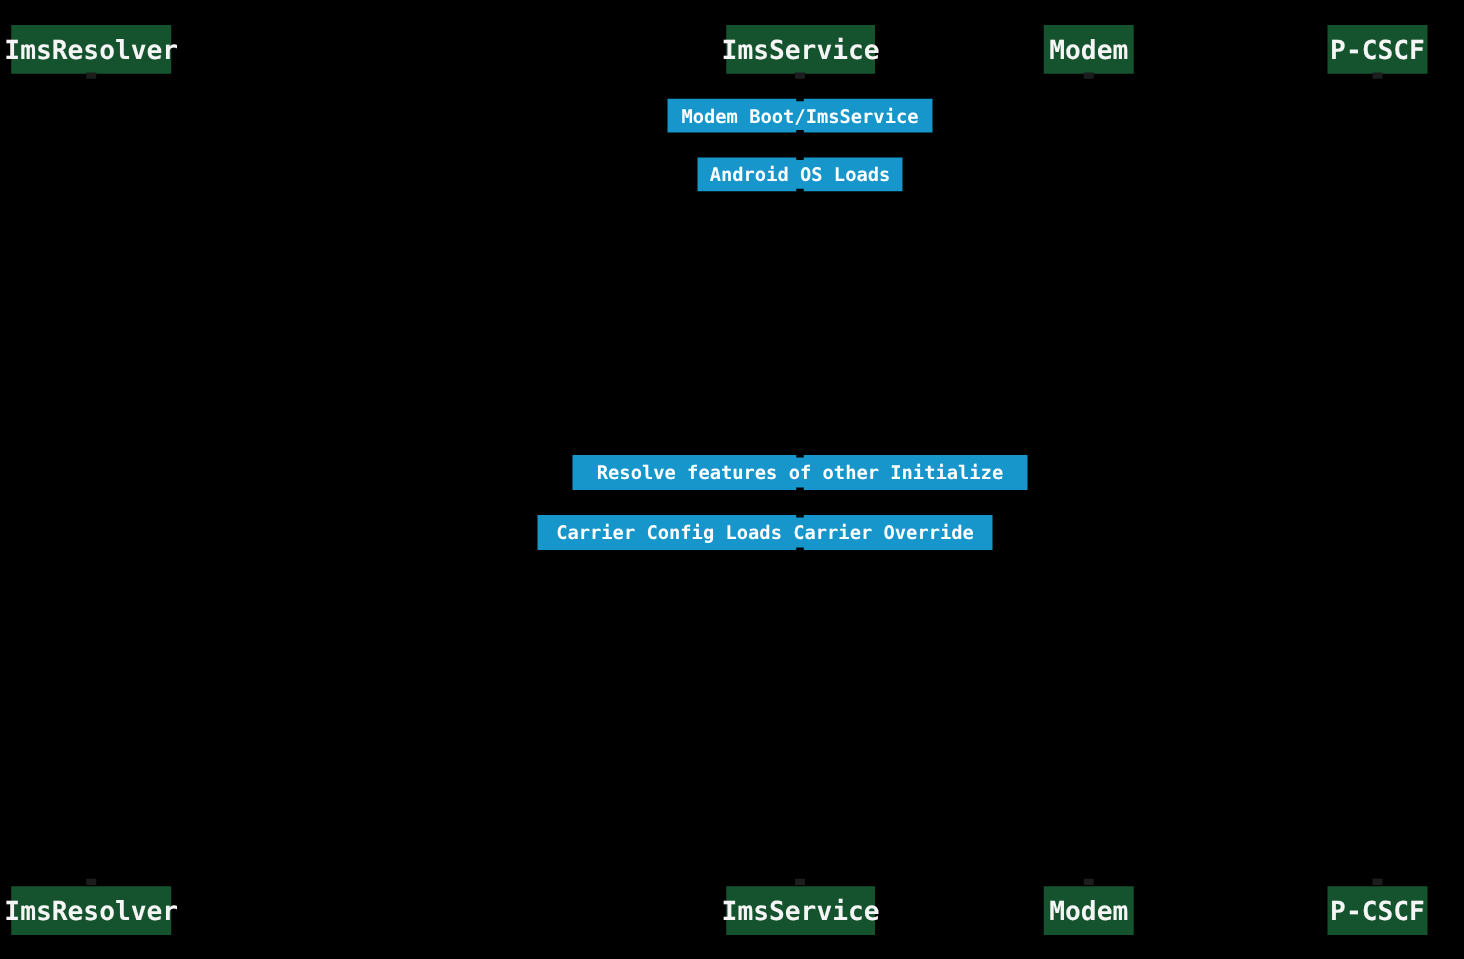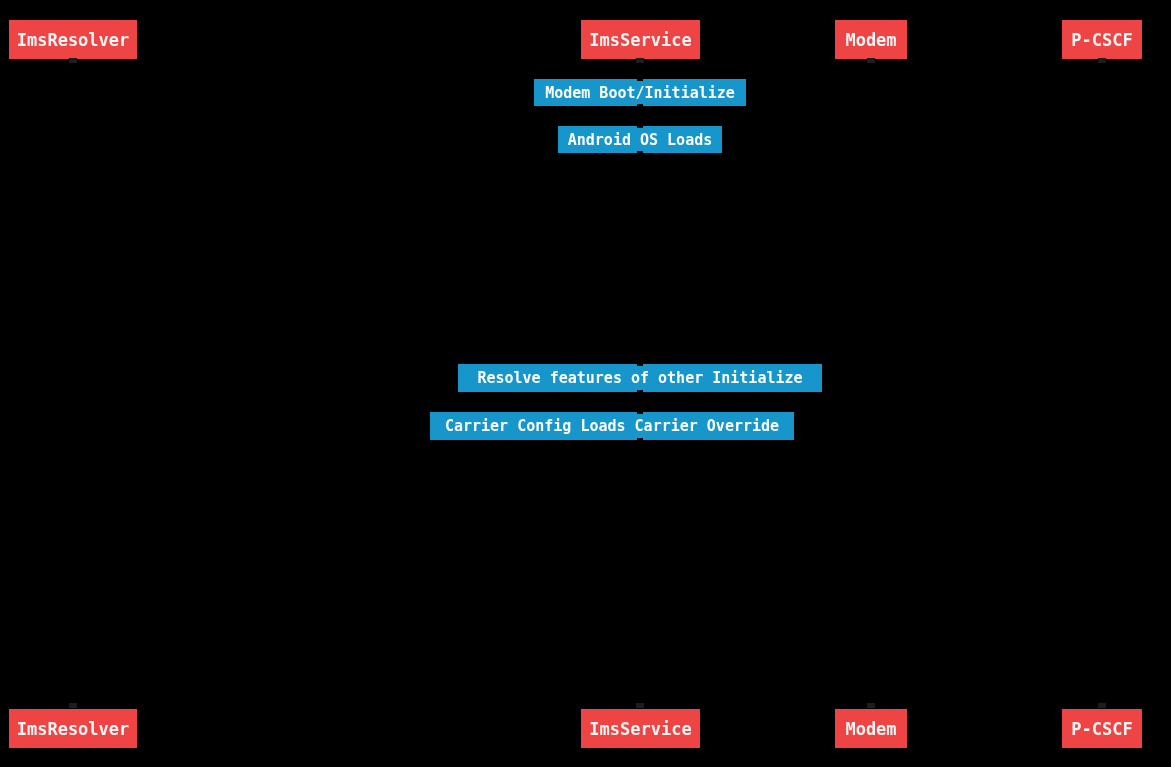--- a/index.html
+++ b/index.html
@@ -11,26 +11,26 @@
     position: relative;
     width: 1171px;
     height: 767px;
     background: #000000;
     overflow: hidden;
     font-family: "DejaVu Sans Mono", "Liberation Mono", monospace;
   }
   .participant {
     position: absolute;
     height: 39px;
-    background: #ef4444;
+    background: #14532d;
     color: #f5f5f5;
     display: flex;
     align-items: center;
     justify-content: center;
-    font-size: 17px;
+    font-size: 21px;
     font-weight: bold;
     letter-spacing: 0px;
     box-sizing: border-box;
     white-space: nowrap;
   }
   .note {
     position: absolute;
     background: #1696ca;
     color: #ffffff;
     display: flex;
@@ -79,21 +79,21 @@
   <div class="participant p-top-0">ImsResolver</div>
   <div class="participant p-top-1">ImsService</div>
   <div class="participant p-top-2">Modem</div>
   <div class="participant p-top-3">P-CSCF</div>
 
   <div class="lifeline-stub" style="left:69px;  top:58px;"></div>
   <div class="lifeline-stub" style="left:636px; top:58px;"></div>
   <div class="lifeline-stub" style="left:867px; top:58px;"></div>
   <div class="lifeline-stub" style="left:1098px;top:58px;"></div>
 
-  <div class="note note-0">Modem Boot/Initialize</div>
+  <div class="note note-0">Modem Boot/ImsService</div>
   <div class="note note-1">Android OS Loads</div>
   <div class="note note-2">Resolve features of other Initialize</div>
   <div class="note note-3">Carrier Config Loads Carrier Override</div>
 
   <div class="lifeline-notch" style="left:637px; top:77px;"></div>
   <div class="lifeline-notch" style="left:637px; top:104px;"></div>
   <div class="lifeline-notch" style="left:637px; top:124px;"></div>
   <div class="lifeline-notch" style="left:637px; top:151px;"></div>
   <div class="lifeline-notch" style="left:637px; top:362px;"></div>
   <div class="lifeline-notch" style="left:637px; top:390px;"></div>

